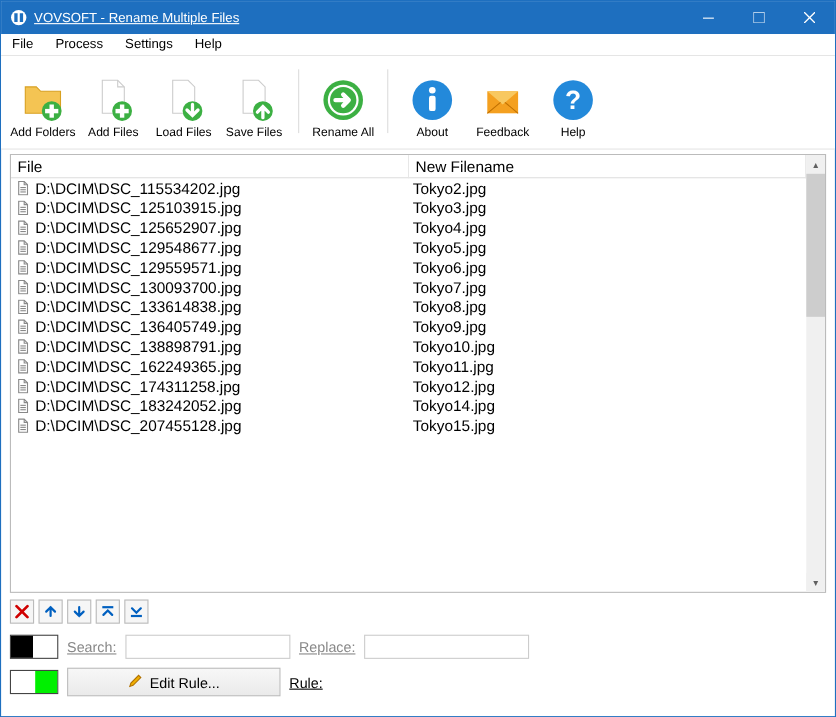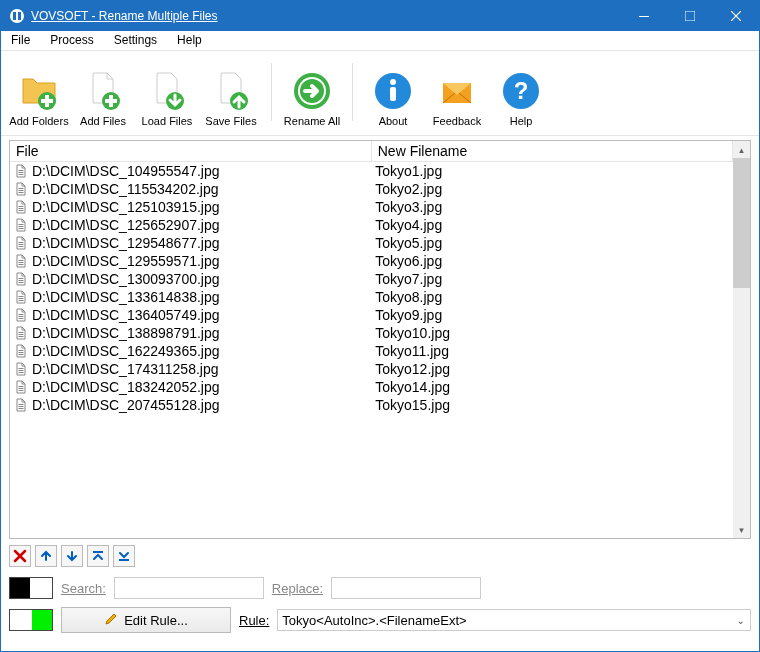--- a/index.html
+++ b/index.html
@@ -26,21 +26,21 @@
 .scrollbar .sbtn { height: 17px; background: #f0f0f0; display:flex; align-items:center; justify-content:center; font-size:9px; color:#606060;}
 .scrollbar .thumb { background: #cdcdcd; margin: 0; }
 .rowtools { display: flex; gap: 4px; padding: 6px 8px 6px 8px; }
 .rowtools .rtbtn { width: 22px; height: 22px; border: 1px solid #bbb; background: #f6f6f6; display: flex; align-items: center; justify-content: center; cursor: default; }
 .panel { padding: 4px 8px; display: flex; align-items: center; gap: 8px; font-size: 12px; }
 .panel .toggle { width: 44px; height: 22px; border: 1px solid #444; display: flex; position: relative; background: #fff; }
 .panel .toggle .knob { width: 20px; height: 100%; background: #000; }
 .panel.on .toggle .knob { margin-left: auto; background: #00f000; }
 .panel label { color: #888; font-size: 13px; text-decoration: underline; }
 .panel input[type="text"] { height: 22px; border: 1px solid #ccc; padding: 0 4px; font-size: 13px; background:#fff; }
-.panel .editbtn { width: 170px; height: 26px; border: 1px solid #bbb; background: linear-gradient(#f7f7f7,#eaeaea); font-size: 13px; display:flex; align-items:center; justify-content:center; gap:6px; cursor:default; }
+.panel .editbtn { width: 194px; height: 26px; border: 1px solid #bbb; background: linear-gradient(#f7f7f7,#eaeaea); font-size: 13px; display:flex; align-items:center; justify-content:center; gap:6px; cursor:default; }
 .panel .rulefield { flex: 1; height: 24px; border: 1px solid #888; font-size: 13px; padding: 0 20px 0 4px; appearance: none; background:#fff; position:relative;}
 .selwrap{flex:1;position:relative;display:flex;}
 .selwrap .chev{position:absolute;right:6px;top:50%;transform:translateY(-50%);pointer-events:none;font-size:10px;color:#555;}
 .bottom-pad{height:14px;}
 </style>
 </head>
 <body>
 
 <div class="titlebar">
   <span class="appicon">
@@ -178,35 +178,20 @@
             <td class="filecol">
               <span class="fileicon">
                 <svg viewBox="0 0 14 14">
                   <path d="M3 1h5l3 3v9H3z" fill="#fff" stroke="#888"></path>
                   <path d="M8 1v3h3" fill="none" stroke="#888"></path>
                   <rect x="4.5" y="6" width="5" height="1" fill="#888"></rect>
                   <rect x="4.5" y="8" width="5" height="1" fill="#888"></rect>
                   <rect x="4.5" y="10" width="5" height="1" fill="#888"></rect>
                 </svg>
               </span>
-              <span>D:\DCIM\DSC_104955547.jpg</span>
-            </td>
-            <td>Tokyo1.jpg</td>
-          </tr>
-          <tr>
-            <td class="filecol">
-              <span class="fileicon">
-                <svg viewBox="0 0 14 14">
-                  <path d="M3 1h5l3 3v9H3z" fill="#fff" stroke="#888"></path>
-                  <path d="M8 1v3h3" fill="none" stroke="#888"></path>
-                  <rect x="4.5" y="6" width="5" height="1" fill="#888"></rect>
-                  <rect x="4.5" y="8" width="5" height="1" fill="#888"></rect>
-                  <rect x="4.5" y="10" width="5" height="1" fill="#888"></rect>
-                </svg>
-              </span>
               <span>D:\DCIM\DSC_115534202.jpg</span>
             </td>
             <td>Tokyo2.jpg</td>
           </tr>
           <tr>
             <td class="filecol">
               <span class="fileicon">
                 <svg viewBox="0 0 14 14">
                   <path d="M3 1h5l3 3v9H3z" fill="#fff" stroke="#888"></path>
                   <path d="M8 1v3h3" fill="none" stroke="#888"></path>
@@ -439,18 +424,14 @@
   <div class="toggle">
       <div class="knob"></div>
     </div>
   <button class="editbtn">
     <span><svg width="14" height="14">
           <path d="M2 12l1-3 7-7 2 2-7 7-3 1z" fill="#f0b000" stroke="#b07000"></path>
         </svg></span>
     <span>Edit Rule...</span>
   </button>
   <label style="color:#000">Rule:</label>
-  <div class="selwrap">
-    <input class="rulefield" type="text" value="Tokyo&lt;AutoInc&gt;.&lt;FilenameExt&gt;" style="">
-    <span class="chev">⌄</span>
-  </div>
 </div>
 <div class="bottom-pad"></div>
 
 </body></html>

